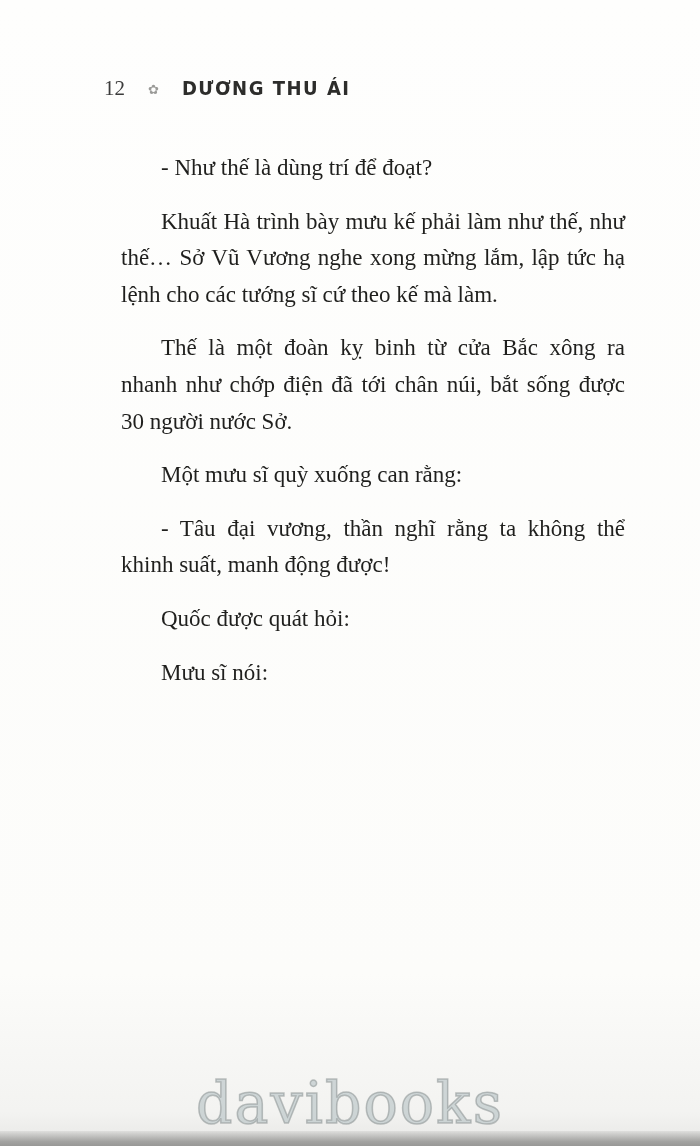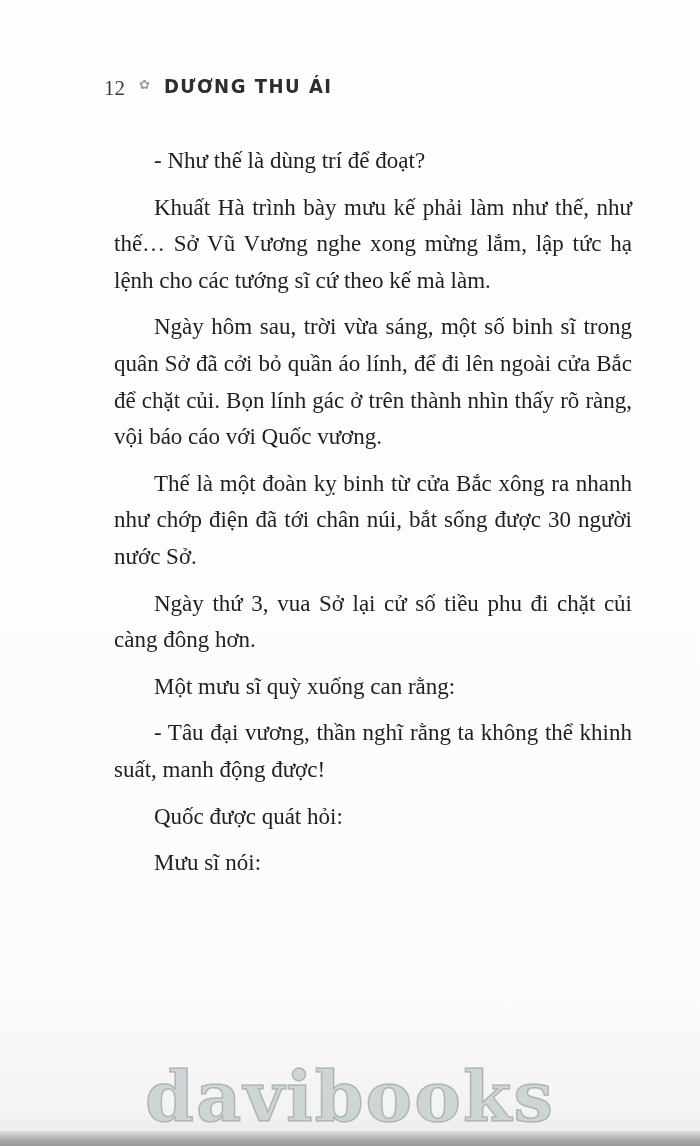--- a/index.html
+++ b/index.html
@@ -18,21 +18,22 @@
     width: 700px;
     height: 1146px;
     background: linear-gradient(180deg, #fefefd 0%, #fcfcfa 85%, #f3f3f1 97%, #e7e7e5 100%);
   }
   
   .page-header {
     position: absolute;
     top: 76px;
     left: 104px;
     display: flex;
-    gap: 14px;
+    align-items: center;
+    gap: 23px;
     white-space: nowrap;
   }
   .page-number {
     font-family: "Liberation Serif", serif;
     font-size: 21px;
     color: #3b3b3b;
   }
   .ornament {
     font-size: 13px;
     color: #9b9b98;
@@ -51,38 +52,38 @@
     position: absolute;
     top: 133px;
     left: 104px;
     width: 538px;
     font-size: 23px;
     line-height: 36.6px;
     text-align: justify;
     color: #1f1f1d;
   }
   .body-text p {
-    margin: 10px;
+    margin: 17px;
     text-indent: 40px;
   }
   
   .watermark {
     position: absolute;
     left: 0;
     right: 0;
     bottom: 14px;
     text-align: center;
     pointer-events: none;
     user-select: none;
   }
   .watermark-logo {
     font-family: "DejaVu Serif", serif;
-    font-size: 70px;
+    font-size: 57px;
     line-height: 1.0;
-    font-weight: 700;
+    font-weight: 400;
     letter-spacing: 2px;
     color: rgba(205, 209, 209, 0.55);
     -webkit-text-stroke: 1.5px rgba(125, 130, 130, 0.45);
     text-shadow: 0 0 1px rgba(90, 140, 150, 0.25);
   }
   .watermark-tagline {
     margin-top: 0px;
     font-family: "DejaVu Sans", sans-serif;
     font-size: 27px;
     letter-spacing: 4px;
@@ -106,23 +107,21 @@
 
   <header class="page-header">
     <span class="page-number">12</span>
     <span class="ornament">✿</span>
     <span class="author-name">DƯƠNG THU ÁI</span>
   </header>
 
   <main class="body-text">
     <p>- Như thế là dùng trí để đoạt?</p>
     <p>Khuất Hà trình bày mưu kế phải làm như thế, như thế…  Sở Vũ Vương nghe xong mừng lắm, lập tức hạ lệnh cho các tướng sĩ cứ theo kế mà làm.</p>
-    <p>Ngày hôm sau, trời vừa sáng, một số binh sĩ trong quân Sở đã cởi bỏ quần áo lính, để đi lên ngoài cửa Bắc để chặt củi. Bọn lính gác ở trên thành nhìn thấy rõ ràng, vội báo cáo với Quốc vương.</p>
     <p>Thế là một đoàn kỵ binh từ cửa Bắc xông ra nhanh như chớp điện đã tới chân núi, bắt sống được 30 người nước Sở.</p>
-    <p>Ngày thứ 3, vua Sở lại cử số tiều phu đi chặt củi càng đông hơn.</p>
     <p>Một mưu sĩ quỳ xuống can rằng:</p>
     <p>- Tâu đại vương, thần nghĩ rằng ta không thể khinh suất, manh động được!</p>
     <p>Quốc được quát hỏi:</p>
     <p>Mưu sĩ nói:</p>
   </main>
 
   <div class="watermark">
     <div class="watermark-logo">davibooks</div>
   </div>
 

